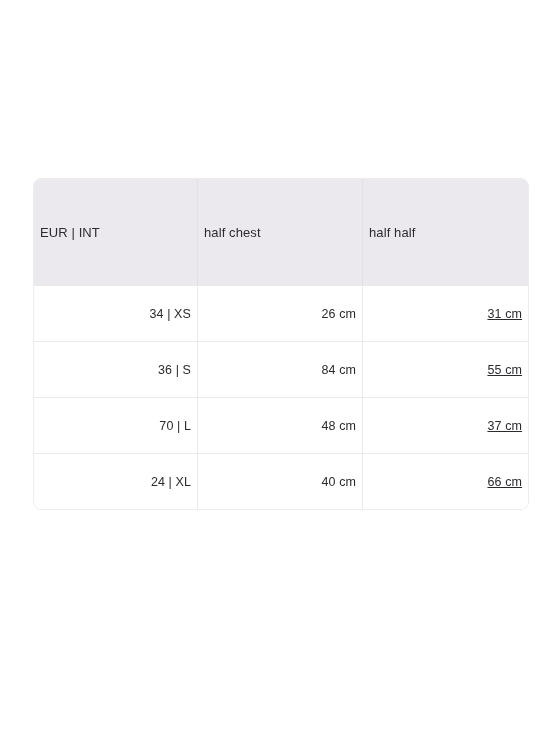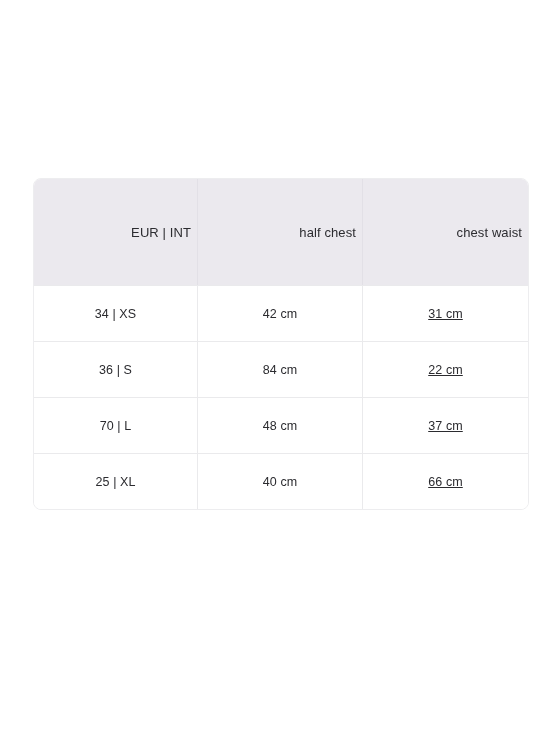--- a/index.html
+++ b/index.html
@@ -43,38 +43,38 @@
   table.size-table col.c0 { width: 164px; }
   table.size-table col.c1 { width: 165px; }
   table.size-table col.c2 { width: 165px; }
 
   table.size-table thead th {
     height: 106px;
     background: #ebe9ee;
     color: #2c2c30;
     font-size: 13px;
     font-weight: 400;
-    text-align: right;
+    text-align: left;
     vertical-align: middle;
     padding: 0 6px;
     letter-spacing: 0.1px;
     border-right: 1px solid #e2e0e6;
     box-sizing: border-box;
   }
   table.size-table thead th:last-child {
     border-right: none;
   }
 
   table.size-table tbody td {
     height: 56px;
     background: #ffffff;
     color: #2b2b2f;
     font-size: 12.5px;
     font-weight: 400;
-    text-align: center;
+    text-align: right;
     vertical-align: middle;
     padding: 0 6px;
     letter-spacing: 0.1px;
     border-top: 1px solid #eaeaec;
     border-right: 1px solid #eaeaec;
     box-sizing: border-box;
   }
   table.size-table tbody td:last-child {
     border-right: none;
     text-decoration: underline;
@@ -90,42 +90,42 @@
       <colgroup>
         <col class="c0">
         <col class="c1">
         <col class="c2">
       </colgroup>
 
       <thead>
         <tr>
           <th>EUR | INT</th>
           <th>half chest</th>
-          <th>chest waist</th>
+          <th>half half</th>
         </tr>
       </thead>
 
       <tbody>
         <tr>
           <td>34 | XS</td>
-          <td>42 cm</td>
+          <td>26 cm</td>
           <td>31 cm</td>
         </tr>
         <tr>
           <td>36 | S</td>
           <td>84 cm</td>
-          <td>22 cm</td>
+          <td>55 cm</td>
         </tr>
         <tr>
           <td>70 | L</td>
           <td>48 cm</td>
           <td>37 cm</td>
         </tr>
         <tr>
-          <td>25 | XL</td>
+          <td>24 | XL</td>
           <td>40 cm</td>
           <td>66 cm</td>
         </tr>
       </tbody>
     </table>
   </div>
 
 </div>
 
 </body></html>

